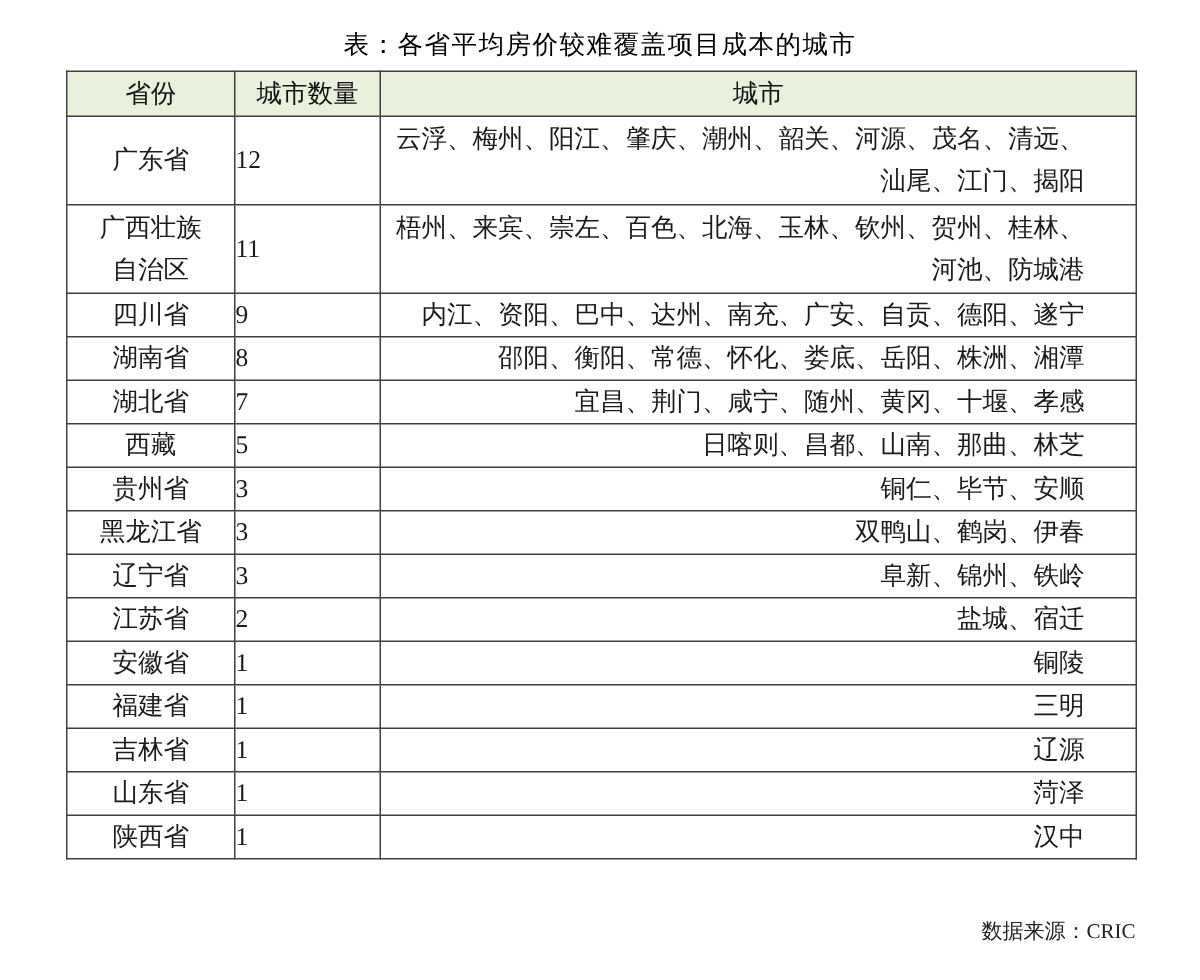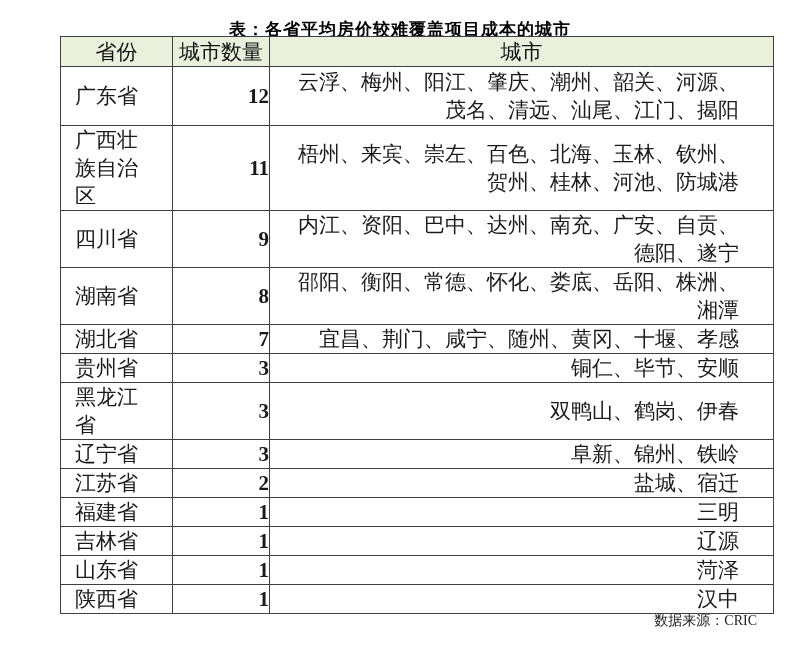--- a/index.html
+++ b/index.html
@@ -16,56 +16,55 @@
     width: 800px;
     height: 653px;
   }
   .title {
     position: absolute;
     top: 18px;
     left: 0;
     width: 800px;
     text-align: center;
     font-size: 17px;
-    font-weight: bold;
+    font-weight: normal;
     letter-spacing: 1px;
     color: #000000;
   }
   table.data-table {
     position: absolute;
-    top: 36px;
+    top: 47px;
     left: 44px;
     width: 713px;
     border-collapse: collapse;
     table-layout: fixed;
-    font-size: 21px;
-    margin-left: 16px;
+    font-size: 17px;
   }
   table.data-table th,
   table.data-table td {
     border: 1px solid #3f3f3f;
     vertical-align: middle;
     line-height: 28px;
   }
   table.data-table th {
     background: #e9f0dc;
     font-weight: normal;
     text-align: center;
     height: 30px;
     color: #111111;
   }
   td.col-province {
+    text-align: center;
     padding: 0 14px;
     height: 29px;
   }
   td.col-count {
-    text-align: right;
+    text-align: left;
     height: 29px;
     font-family: "Liberation Serif", "DejaVu Serif", serif;
-    font-weight: bold;
   }
   td.col-cities {
     text-align: right;
     padding: 0 34px 0 8px;
     height: 29px;
     word-break: break-all;
   }
   tr.two-line td { height: 59px; }
   .footer {
     position: absolute;
@@ -118,38 +117,48 @@
           <td class="col-province">湖南省</td>
           <td class="col-count">8</td>
           <td class="col-cities">邵阳、衡阳、常德、怀化、娄底、岳阳、株洲、湘潭</td>
         </tr>
         <tr>
           <td class="col-province">湖北省</td>
           <td class="col-count">7</td>
           <td class="col-cities">宜昌、荆门、咸宁、随州、黄冈、十堰、孝感</td>
         </tr>
         <tr>
+          <td class="col-province">西藏</td>
+          <td class="col-count">5</td>
+          <td class="col-cities">日喀则、昌都、山南、那曲、林芝</td>
+        </tr>
+        <tr>
           <td class="col-province">贵州省</td>
           <td class="col-count">3</td>
           <td class="col-cities">铜仁、毕节、安顺</td>
         </tr>
         <tr>
           <td class="col-province">黑龙江省</td>
           <td class="col-count">3</td>
           <td class="col-cities">双鸭山、鹤岗、伊春</td>
         </tr>
         <tr>
           <td class="col-province">辽宁省</td>
           <td class="col-count">3</td>
           <td class="col-cities">阜新、锦州、铁岭</td>
         </tr>
         <tr>
           <td class="col-province">江苏省</td>
           <td class="col-count">2</td>
           <td class="col-cities">盐城、宿迁</td>
+        </tr>
+        <tr>
+          <td class="col-province">安徽省</td>
+          <td class="col-count">1</td>
+          <td class="col-cities">铜陵</td>
         </tr>
         <tr>
           <td class="col-province">福建省</td>
           <td class="col-count">1</td>
           <td class="col-cities">三明</td>
         </tr>
         <tr>
           <td class="col-province">吉林省</td>
           <td class="col-count">1</td>
           <td class="col-cities">辽源</td>

